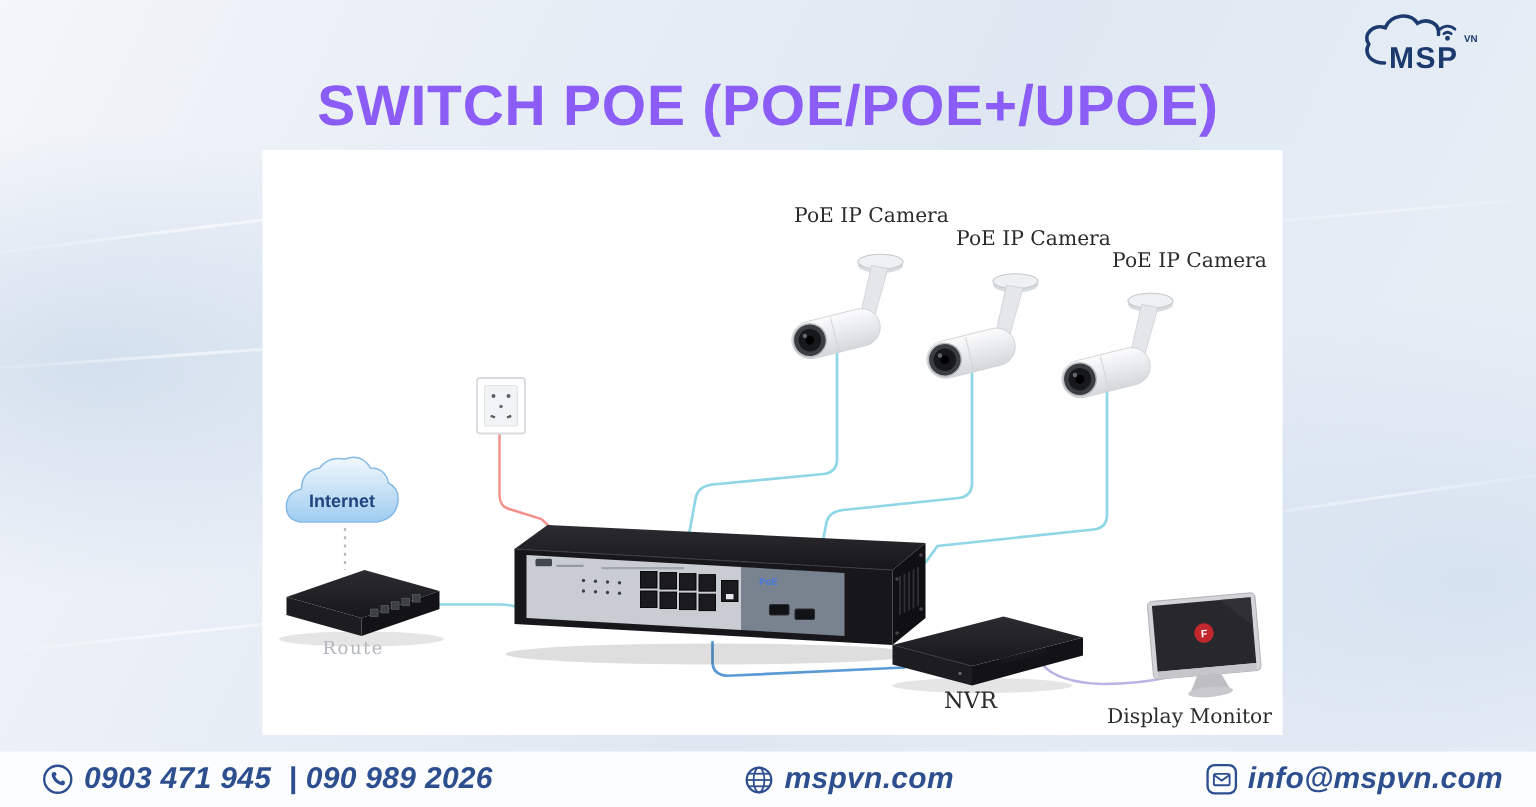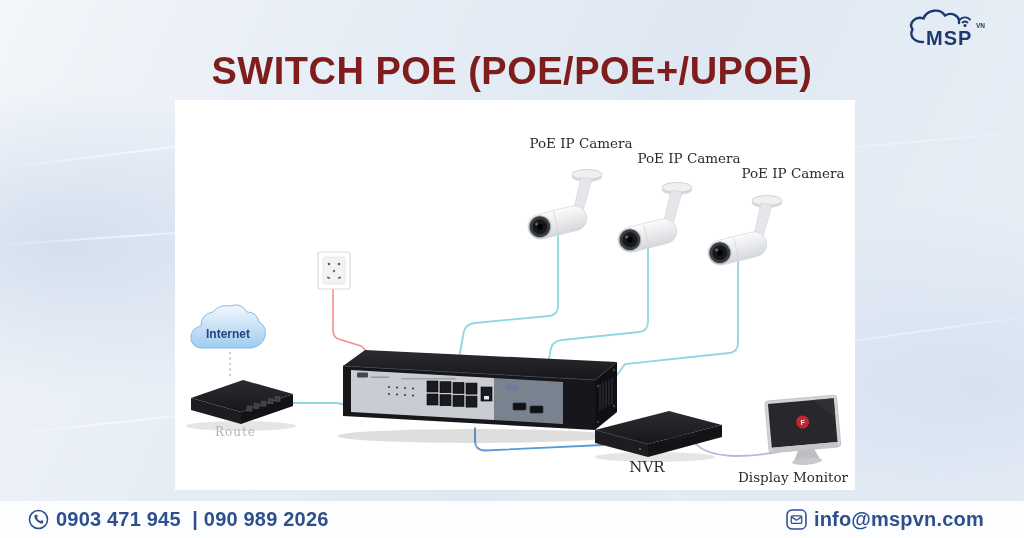--- a/index.html
+++ b/index.html
@@ -15,44 +15,44 @@
     background:linear-gradient(90deg,transparent,rgba(255,255,255,.95),transparent);}
   .s1{width:340px;left:-30px;top:150px;transform:rotate(-7deg);}
   .s2{width:300px;left:-20px;top:235px;transform:rotate(-4deg);}
   .s3{width:280px;left:-10px;top:420px;transform:rotate(-6deg);}
   .s4{width:260px;right:-30px;top:330px;transform:rotate(-8deg);opacity:.5;}
   .s5{width:240px;right:-20px;top:140px;transform:rotate(-5deg);opacity:.45;}
 
   .logo{position:absolute;top:6px;right:24px;width:96px;height:48px;}
   .page-title{
     position:absolute;top:50px;left:0;width:100%;text-align:center;
-    font-size:38px;font-weight:800;letter-spacing:.5px;color:#7f1d1d;margin:0;
+    font-size:38px;font-weight:800;letter-spacing:.5px;color:#8b5cf6;margin:0;
   }
   .panel{
     position:absolute;left:175px;top:100px;width:680px;height:390px;
     background:#ffffff;
   }
   .diagram{position:absolute;left:0;top:0;}
   .diagram text.devlabel{font-family:"DejaVu Serif","Liberation Serif",serif;fill:#2b2b2b;font-size:13.5px;}
   .diagram text.routelabel{font-family:"DejaVu Serif","Liberation Serif",serif;fill:#b3b7bd;font-size:12px;letter-spacing:1px;}
   .diagram text.cloudlabel{font-family:"Liberation Sans",sans-serif;font-weight:bold;font-size:12px;fill:#23457f;}
   .diagram text.poebadge{font-family:"Liberation Sans",sans-serif;font-weight:bold;font-size:6.5px;fill:#4a7ae0;}
   .diagram text.monlogo{font-family:"Liberation Sans",sans-serif;font-weight:bold;font-size:7px;fill:#ffffff;}
 
   .footer{
-    position:absolute;left:0;bottom:0;width:100%;height:37px;background:#fcfdfe;
+    position:absolute;left:0;bottom:0;width:100%;height:37px;background:#fcfdfe;font-style:italic;
   }
   .footer .item{
     position:absolute;top:0;height:37px;display:flex;align-items:center;gap:7px;
     color:#2e4f8f;font-weight:bold;font-size:20px;letter-spacing:.2px;
   }
   .footer .item .txt{white-space:pre;}
   .f-phone{left:28px;}
   .f-web{left:496px;}
-  .f-mail{right:40px;}
+  .f-mail{right:22px;}
   .fic{flex:0 0 auto;display:block;}
 </style>
 </head>
 <body>
 
 <div class="streak s1"></div>
 <div class="streak s2"></div>
 <div class="streak s3"></div>
 <div class="streak s4"></div>
 <div class="streak s5"></div>
@@ -230,20 +230,30 @@
 </div>
 
 <div class="footer">
   <div class="item f-phone">
     <svg class="fic" width="21" height="21" viewBox="0 0 20 20">
       <circle cx="10" cy="10" r="8.6" fill="none" stroke="#2e4f8f" stroke-width="1.5"></circle>
       <path d="M6.3,8.2 Q5.5,5.8 7.6,5.4 Q9,5.2 9.2,6.6 Q9.3,7.6 8.4,8 Q9.4,10.6 12,11.6 Q12.4,10.7 13.4,10.8 Q14.8,11 14.6,12.4 Q14.4,14.5 12,13.7 Q7.6,12.3 6.3,8.2 Z" fill="#2e4f8f"></path>
     </svg>
     <span class="txt">0903 471 945  | 090 989 2026</span>
   </div>
+  <div class="item f-web">
+    <svg class="fic" width="20" height="20" viewBox="0 0 20 20">
+      <circle cx="10" cy="10" r="8.2" fill="none" stroke="#2e4f8f" stroke-width="1.5"></circle>
+      <ellipse cx="10" cy="10" rx="3.6" ry="8.2" fill="none" stroke="#2e4f8f" stroke-width="1.2"></ellipse>
+      <line x1="1.8" y1="10" x2="18.2" y2="10" stroke="#2e4f8f" stroke-width="1.2"></line>
+      <line x1="3" y1="5.8" x2="17" y2="5.8" stroke="#2e4f8f" stroke-width="1.2"></line>
+      <line x1="3" y1="14.2" x2="17" y2="14.2" stroke="#2e4f8f" stroke-width="1.2"></line>
+    </svg>
+    <span class="txt">mspvn.com</span>
+  </div>
   <div class="item f-mail">
     <svg class="fic" width="21" height="21" viewBox="0 0 20 20">
       <rect x="1" y="1" width="18" height="18" rx="4.5" fill="none" stroke="#2e4f8f" stroke-width="1.5"></rect>
       <rect x="5" y="6.6" width="10" height="7.2" rx="1" fill="none" stroke="#2e4f8f" stroke-width="1.2"></rect>
       <path d="M5.3,7.5 L10,10.8 L14.7,7.5" fill="none" stroke="#2e4f8f" stroke-width="1.2"></path>
     </svg>
     <span class="txt">info@mspvn.com</span>
   </div>
 </div>
 

